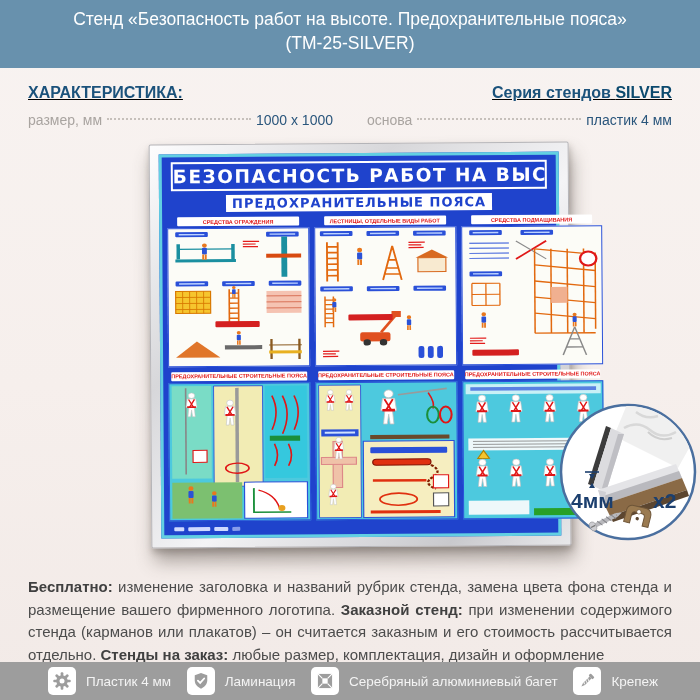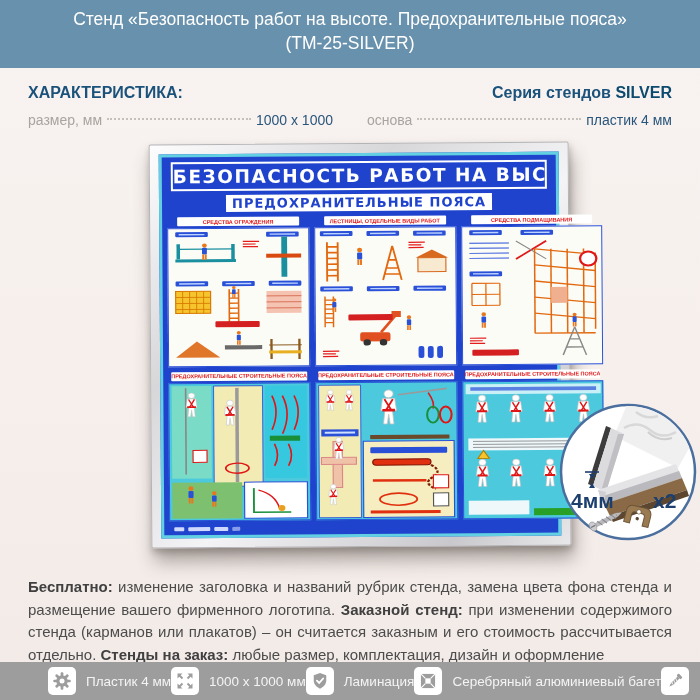--- a/index.html
+++ b/index.html
@@ -6,21 +6,21 @@
   body{width:700px;height:700px;position:relative;overflow:hidden;
        font-family:"Liberation Sans",sans-serif;
        background:linear-gradient(180deg,#f8f3f1 0%,#f6efec 55%,#f2eae7 100%);}
   
   .topbar{position:absolute;left:0;top:0;width:700px;height:68px;background:#6891ad;
           color:#fff;text-align:center;box-sizing:border-box;padding-top:7px;}
   .topbar .l1{font-size:17.5px;line-height:24px;}
   .topbar .l2{font-size:17.5px;line-height:24px;}
   
   .chars-head{position:absolute;left:28px;right:28px;top:84px;display:flex;
-              justify-content:space-between;align-items:flex-start;}
+              justify-content:space-between;align-items:flex-start;text-decoration:underline;}
   .chars-title{font-size:16px;font-weight:bold;color:#1b527b;}
   .series{font-size:16px;font-weight:bold;color:#1b527b;}
   .series .red{color:#0c4a6e;}
   .spec-row{position:absolute;left:28px;right:28px;top:112px;display:flex;gap:34px;}
   .spec{flex:1;display:flex;align-items:center;font-size:14px;}
   .spec .lbl{color:#a9a4a0;}
   .spec .dots{flex:1;border-bottom:2px dotted #c6c0bb;margin:0 5px 3px;height:1px;}
   .spec .val{color:#2a567c;}
   
   .stand-frame{position:absolute;left:150px;top:143px;width:420px;height:404px;
@@ -440,33 +440,20 @@
           </g>
           <circle cx="12" cy="12" r="3" fill="#fff"></circle>
         </g>
       </svg>
     </span>
     <span class="f-lbl">Пластик 4 мм</span>
   </div>
   <div class="f-item">
     <span class="f-ico">
       <svg width="20" height="20" viewBox="0 0 24 24">
-        <g fill="#9d9d9d">
-          <path d="M3,3 h6 l-2.2,2.2 3,3 -1.6,1.6 -3,-3 L3,9 Z"></path>
-          <path d="M21,3 v6 l-2.2,-2.2 -3,3 -1.6,-1.6 3,-3 L15,3 Z"></path>
-          <path d="M3,21 v-6 l2.2,2.2 3,-3 1.6,1.6 -3,3 L9,21 Z"></path>
-          <path d="M21,21 h-6 l2.2,-2.2 -3,-3 1.6,-1.6 3,3 L21,15 Z"></path>
-        </g>
-      </svg>
-    </span>
-    <span class="f-lbl">1000 х 1000 мм</span>
-  </div>
-  <div class="f-item">
-    <span class="f-ico">
-      <svg width="20" height="20" viewBox="0 0 24 24">
         <path d="M12,2.5 l7.5,2.7 v6 c0,5.2 -3.7,8.4 -7.5,10 c-3.8,-1.6 -7.5,-4.8 -7.5,-10 v-6 z" fill="#9d9d9d"></path>
         <path d="M8.3,11.6 l2.7,2.7 4.8,-5.3" stroke="#fff" stroke-width="2.2" fill="none" stroke-linecap="round"></path>
       </svg>
     </span>
     <span class="f-lbl">Ламинация</span>
   </div>
   <div class="f-item">
     <span class="f-ico">
       <svg width="20" height="20" viewBox="0 0 24 24">
         <rect x="3.5" y="3.5" width="17" height="17" fill="#9d9d9d"></rect>

